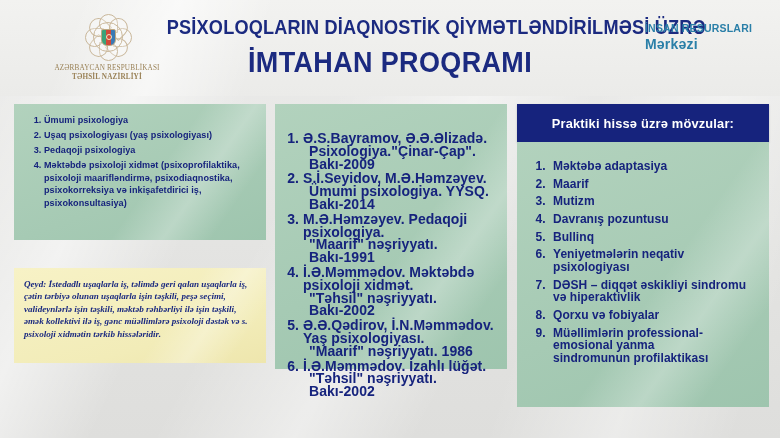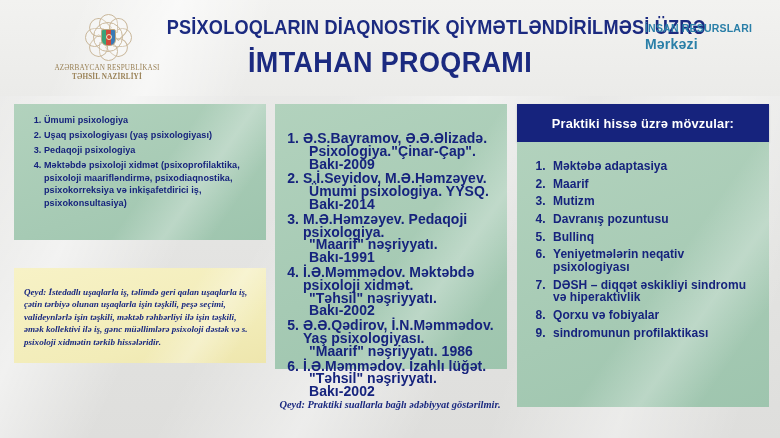--- a/index.html
+++ b/index.html
@@ -132,21 +132,21 @@
     padding-left:4px;
   }
   ol.practice li .l2{display:block;}
 
   
   #note-left{
     position:absolute;left:14px;top:268px;width:252px;height:95px;
     background:
       linear-gradient(125deg, rgba(255,255,255,0) 60%, rgba(255,255,255,.30) 74%, rgba(255,255,255,0) 88%),
       linear-gradient(165deg,#f7f2c6 0%,#f2ecb8 70%,#eee6ad 100%);
-    box-sizing:border-box;padding:18px 9px 6px 10px;
+    box-sizing:border-box;padding:10px 9px 6px 10px;
   }
   #note-left-text{
     font-family:"Liberation Serif", serif;font-style:italic;font-weight:bold;
     font-size:9.1px;line-height:12.4px;color:#1b2a80;letter-spacing:0;
   }
 
   
   #bottom-note{
     position:absolute;left:0;top:394px;width:780px;text-align:center;
   }
@@ -263,24 +263,22 @@
           <li>
             <span>Yeniyetmələrin neqativ psixologiyası</span>
           </li>
           <li>
             <span>DƏSH – diqqət əskikliyi sindromu və hiperaktivlik</span>
           </li>
           <li>
             <span>Qorxu və fobiyalar</span>
           </li>
           <li>
+            <span>Müəllimlərin professional-emosional yanma</span>
             <span class="l2">sindromunun profilaktikası</span>
           </li>
         </ol>
       </div>
     </div>
   </div>
 
-  <div id="bottom-note">
-    <span id="bottom-note-text">Qeyd: Praktiki suallarla bağlı ədəbiyyat göstərilmir.</span>
-  </div>
 
 </div>
 
 </body></html>

